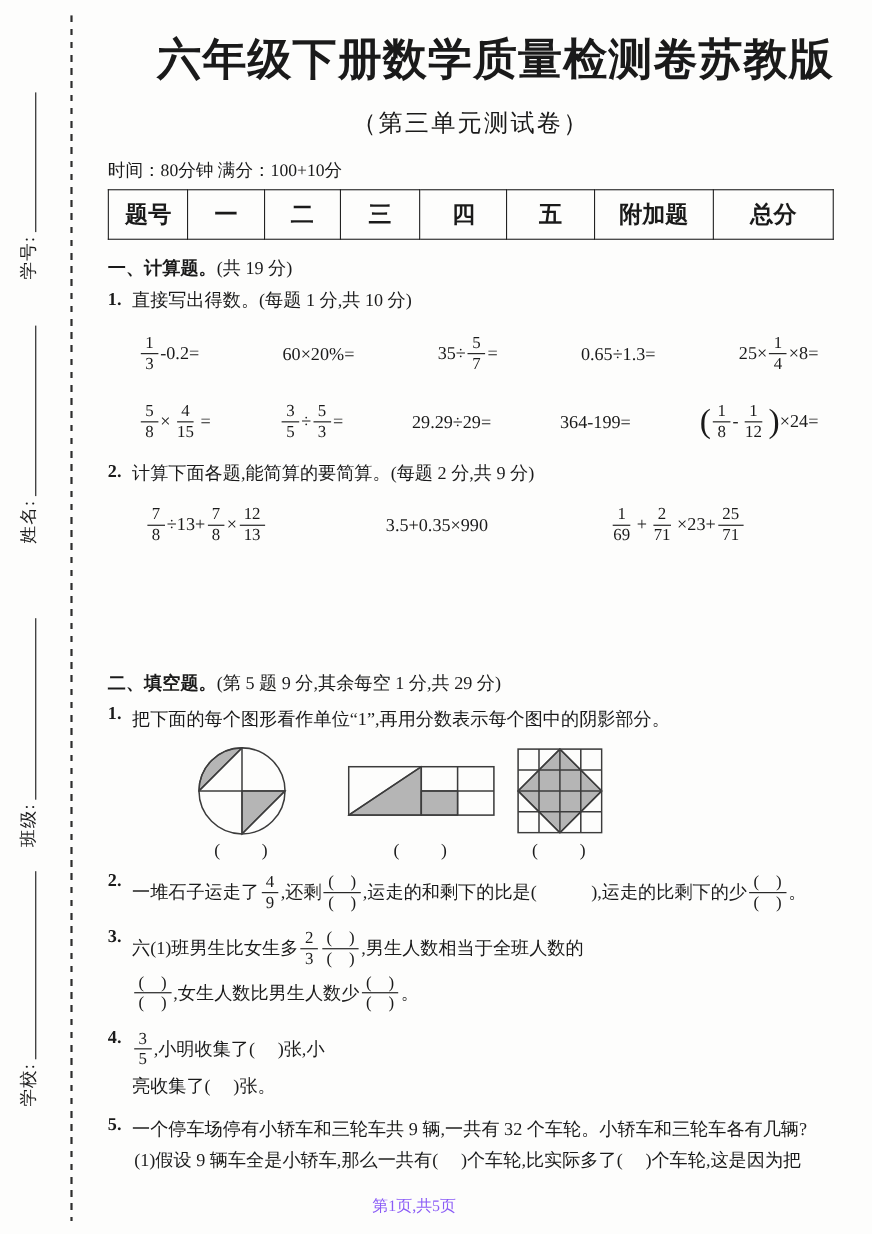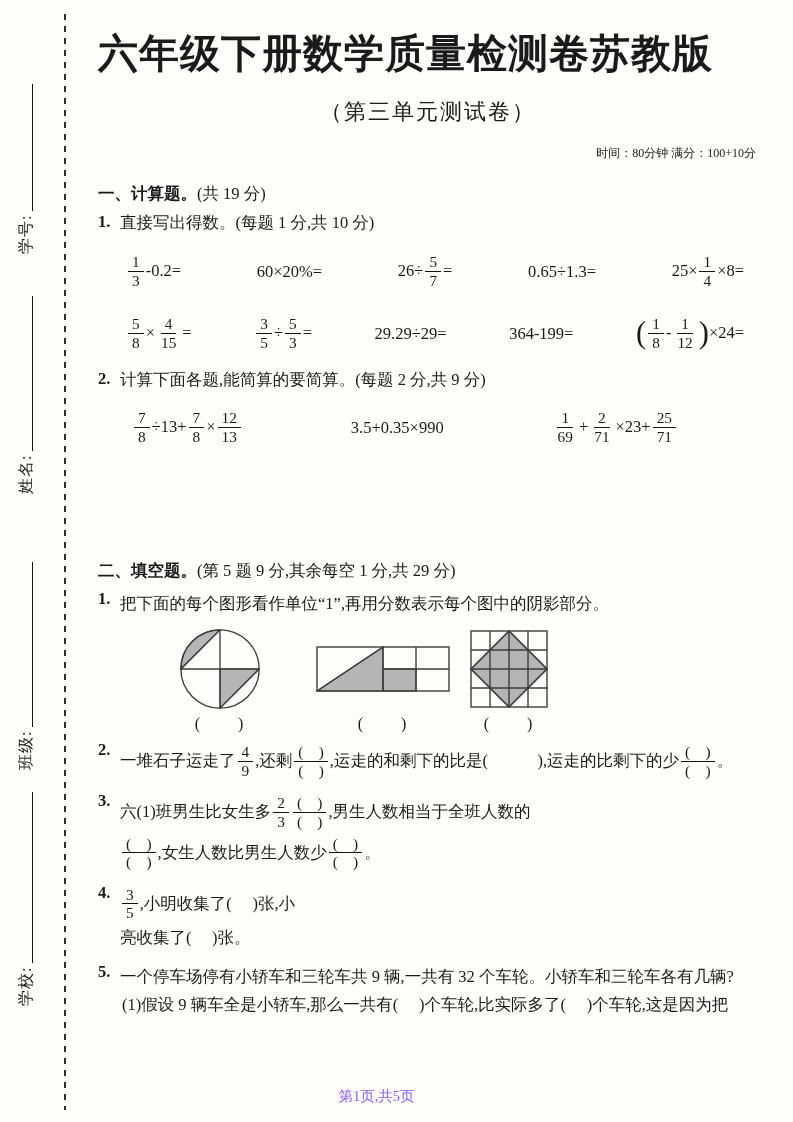--- a/index.html
+++ b/index.html
@@ -17,23 +17,23 @@
     display:flex;align-items:flex-end;font-size:16px;white-space:nowrap;
   }
   .seal-field .lbl{flex:none;letter-spacing:1px;}
   .seal-field .fill-line{flex:1;border-bottom:1.5px solid #161616;height:4px;margin:0 2px 4px 4px;}
   #sf1{left:16px;top:254px;width:172px;}
   #sf2{left:16px;top:494px;width:200px;}
   #sf3{left:16px;top:770px;width:210px;}
   #sf4{left:16px;top:1006px;width:216px;}
   
   .content{position:absolute;left:98px;top:0;width:660px;}
-  .title{margin-top:26px;text-align:left;font-size:40px;font-weight:bold;letter-spacing:1px;}
+  .title{margin-top:26px;text-align:right;font-size:40px;font-weight:bold;letter-spacing:1px;}
   .subtitle{margin-top:16px;text-align:center;font-size:22px;font-weight:normal;letter-spacing:2px;}
-  .meta{margin-top:18px;text-align:right;font-size:12px;padding-right:2px;}
+  .meta{margin-top:18px;font-size:16px;padding-right:2px;}
   table.score{border-collapse:collapse;width:100%;margin-top:6px;table-layout:fixed;}
   table.score td{
     border:1.6px solid #222;text-align:center;font-weight:bold;font-size:21px;
     height:44px;padding:0;
   }
   table.score tr.r2 td{height:38px;}
   .sec-head{margin-top:15px;font-size:16.5px;}
   .sec-head .b{font-weight:bold;}
   .q{display:flex;font-size:16.5px;margin-top:7px;}
   .qnum{font-weight:bold;flex:none;width:22px;}
@@ -101,38 +101,48 @@
       <col style="width:11%">
         <col style="width:10.5%">
         <col style="width:10.5%">
         <col style="width:11%">
       <col style="width:12%">
         <col style="width:12%">
         <col style="width:16.5%">
         <col style="width:16.5%">
     </colgroup>
     <tbody>
+        <tr class="r1">
+      <td>题号</td>
+      <td>一</td>
+      <td>二</td>
+      <td>三</td>
+      <td>四</td>
+      <td>五</td>
+      <td>附加题</td>
+      <td>总分</td>
+    </tr>
   </tbody>
     </table>
 
   <div class="sec-head">
     <span class="b">一、计算题。</span><span>(共 19 分)</span>
   </div>
 
   <div class="q">
     <span class="qnum">1.</span>
     <div class="qbody">
       <span>直接写出得数。</span><span>(每题 1 分,共 10 分)</span>
       <div class="calc-row">
         <span class="math"><span class="frac">
               <span class="fn">1</span>
               <span class="fd">3</span>
             </span><span>-0.2=</span></span>
         <span class="math"><span>60×20%=</span></span>
-        <span class="math"><span>26÷</span><span class="frac">
+        <span class="math"><span>35÷</span><span class="frac">
               <span class="fn">5</span>
               <span class="fd">7</span>
             </span><span>=</span></span>
         <span class="math"><span>0.65÷1.3=</span></span>
         <span class="math"><span>25×</span><span class="frac">
               <span class="fn">1</span>
               <span class="fd">4</span>
             </span><span>×8=</span></span>
       </div>
       <div class="calc-row">

